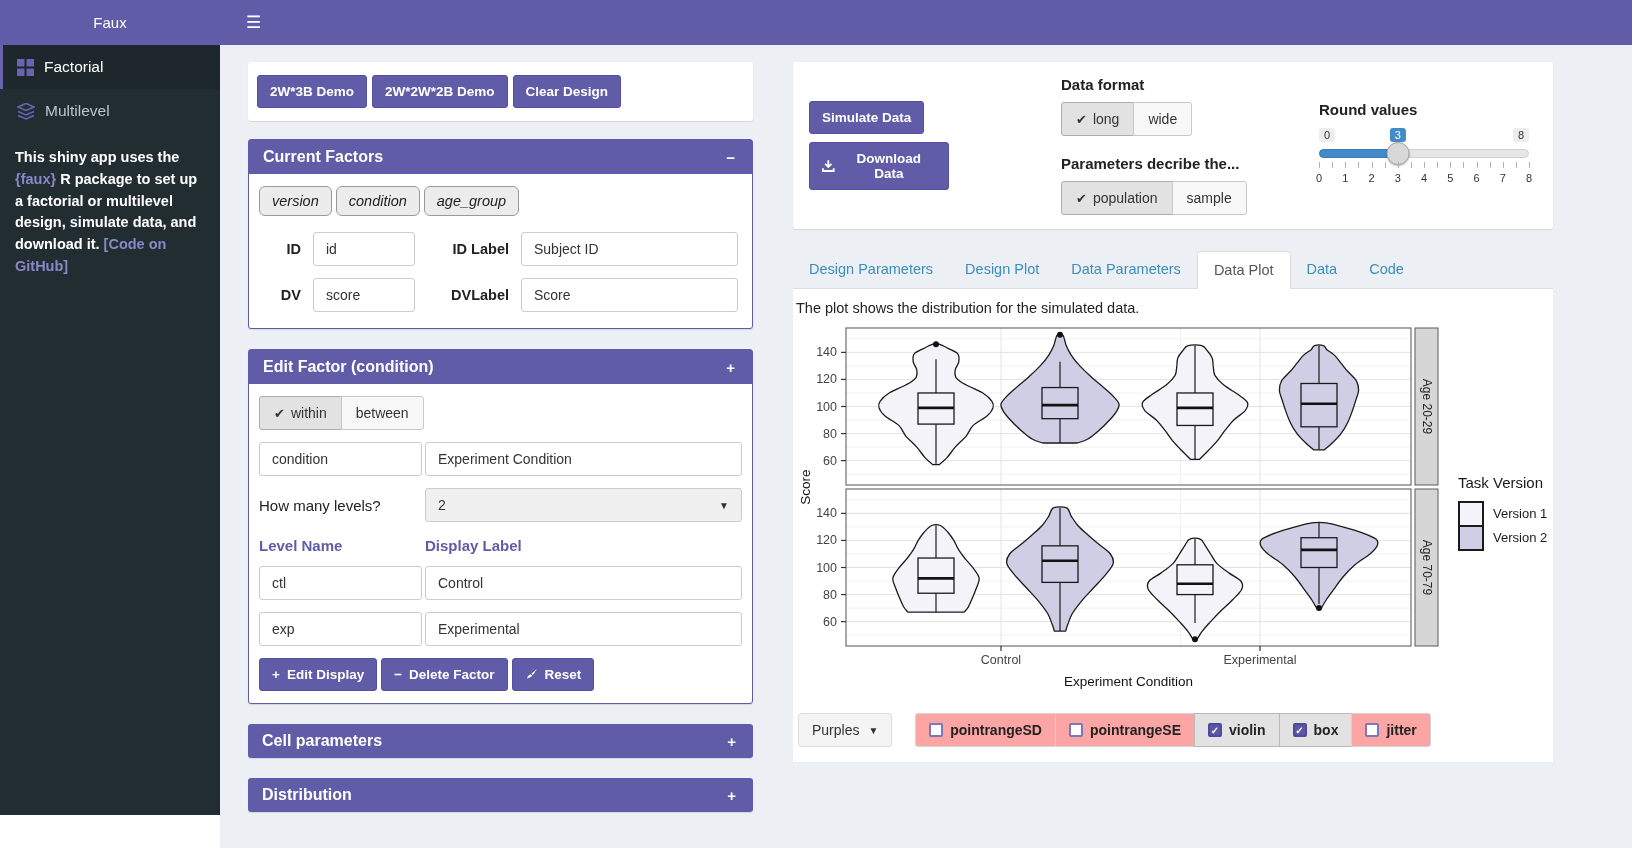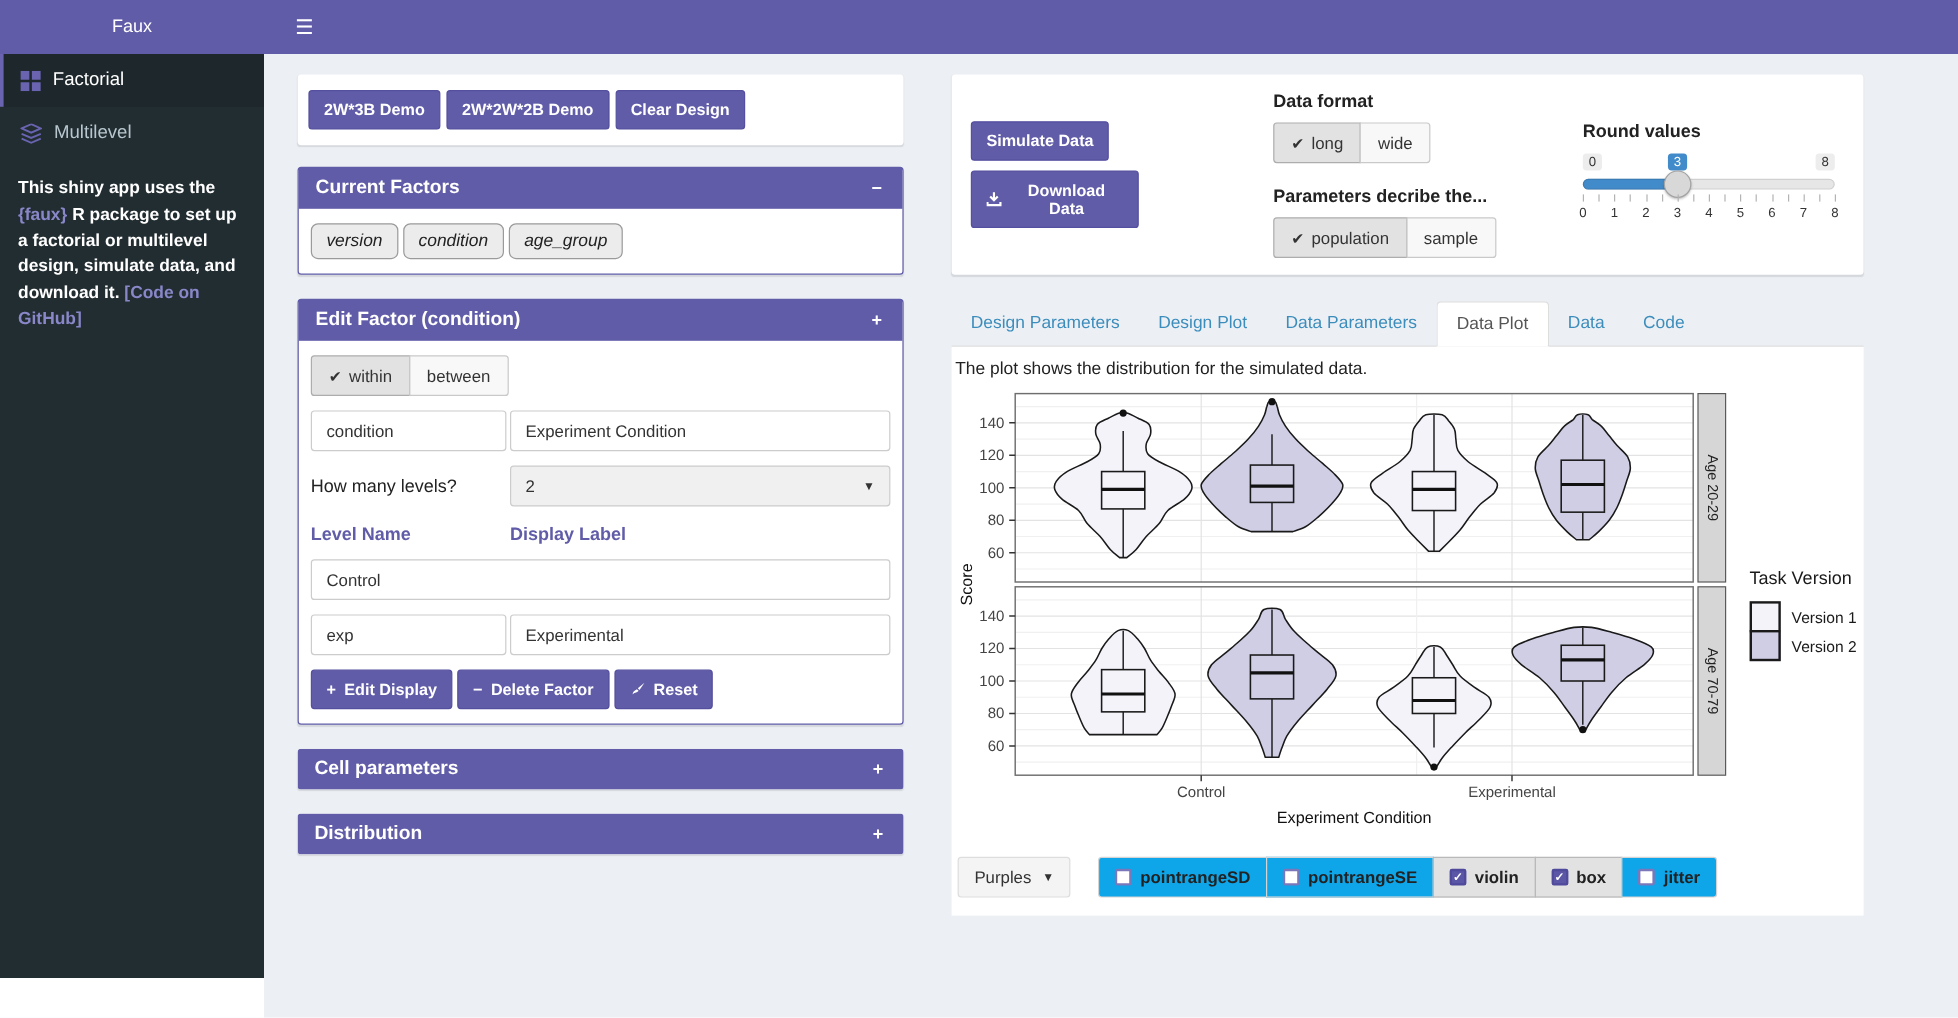--- a/index.html
+++ b/index.html
@@ -70,21 +70,21 @@
   .legend { margin-left:14px; }
   .legend-title { font-size:15px; color:#1a1a1a; margin-bottom:10px; }
   .legend-row { display:flex; align-items:center; }
   .legend-row + .legend-row { margin-top:-2px; }
   .swatch { width:26px; height:26px; border:2px solid #1a1a1a; flex:none; }
   .legend-row span { font-size:13px; color:#1a1a1a; margin-left:9px; }
   
   .controls-row { position:relative; margin-top:14px; height:36px; display:flex; align-items:center; }
   .palette-btn { position:absolute; left:2px; }
   .cbg { display:inline-flex; margin:0 auto; }
-  .cbg-item { display:flex; align-items:center; gap:7px; padding:8px 13px; background:#0ea5e9; border:1px solid #d4d4d4; margin-left:-1px; font-size:14px; font-weight:700; color:#222; cursor:pointer; }
+  .cbg-item { display:flex; align-items:center; gap:7px; padding:8px 13px; background:#fca5a5; border:1px solid #d4d4d4; margin-left:-1px; font-size:14px; font-weight:700; color:#222; cursor:pointer; }
   .cbg-item:first-child { border-radius:3px 0 0 3px; margin-left:0; }
   .cbg-item:last-child { border-radius:0 3px 3px 0; }
   .cbg-item.on { background:#e2e2e2; border-color:#b9b9b9; }
   .cb { width:14px; height:14px; border:2px solid #7b77bb; border-radius:2px; background:#fff; display:inline-flex; align-items:center; justify-content:center; flex:none; }
   .cb.on { background:#5b56a6; border-color:#4f4a9c; color:#fff; font-size:10px; font-weight:700; }
   .check { font-size:13px; }
 </style>
 </head>
 <body>
 
@@ -129,20 +129,30 @@
       <div class="box-header">
         <span>Current Factors</span>
         <span class="coll">−</span>
       </div>
       <div class="box-body">
         <div id="factor-tags" style="display:flex;gap:4px;">
             <button class="tag">version</button>
             <button class="tag">condition</button>
             <button class="tag">age_group</button>
           </div>
+        <div class="cf-grid">
+          <span class="flabel">ID</span>
+          <input class="ti" value="id" style="">
+          <span class="flabel">ID Label</span>
+          <input class="ti" value="Subject ID" style="">
+          <span class="flabel">DV</span>
+          <input class="ti" value="score" style="">
+          <span class="flabel">DVLabel</span>
+          <input class="ti" value="Score" style="">
+        </div>
       </div>
     </div>
 
     <div class="box">
       <div class="box-header">
         <span>Edit Factor (condition)</span>
         <span class="coll">+</span>
       </div>
       <div class="box-body">
         <div class="toggle-group" id="within-toggle">
@@ -164,20 +174,21 @@
             <span>2</span>
             <span class="caret">▼</span>
           </div>
         </div>
         <div class="ef-row" style="margin-top:15px;">
           <span class="purple-lab" style="width:163px;flex:none;">Level Name</span>
           <span class="purple-lab">Display Label</span>
         </div>
         <div id="level-rows">
             <div class="ef-row">
+              <input class="ti" value="ctl" style="width: 163px; flex: 0 0 auto;">
               <input class="ti" value="Control" style="">
             </div>
             <div class="ef-row">
               <input class="ti" value="exp" style="width: 163px; flex: 0 0 auto;">
               <input class="ti" value="Experimental" style="">
             </div>
           </div>
         <div class="ef-btnrow">
           <button class="btn-p">
               <span>+</span>

